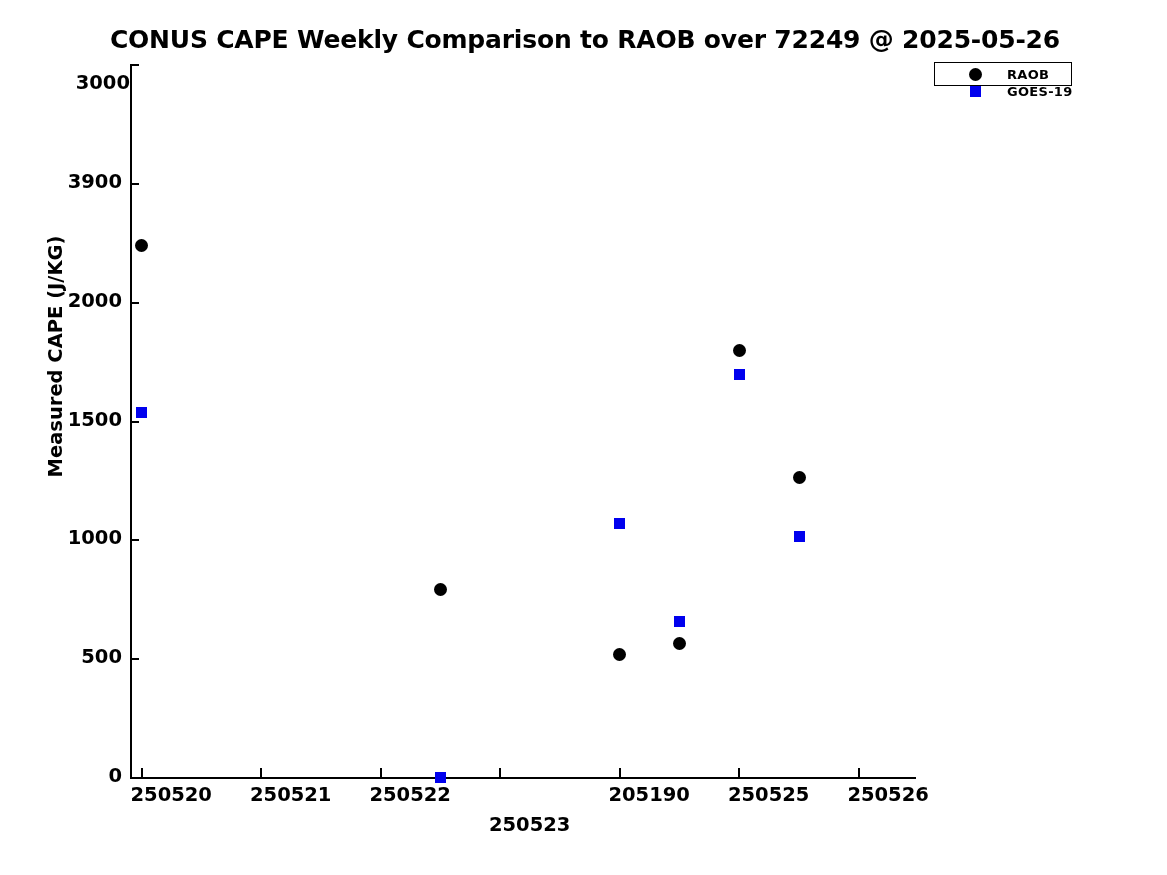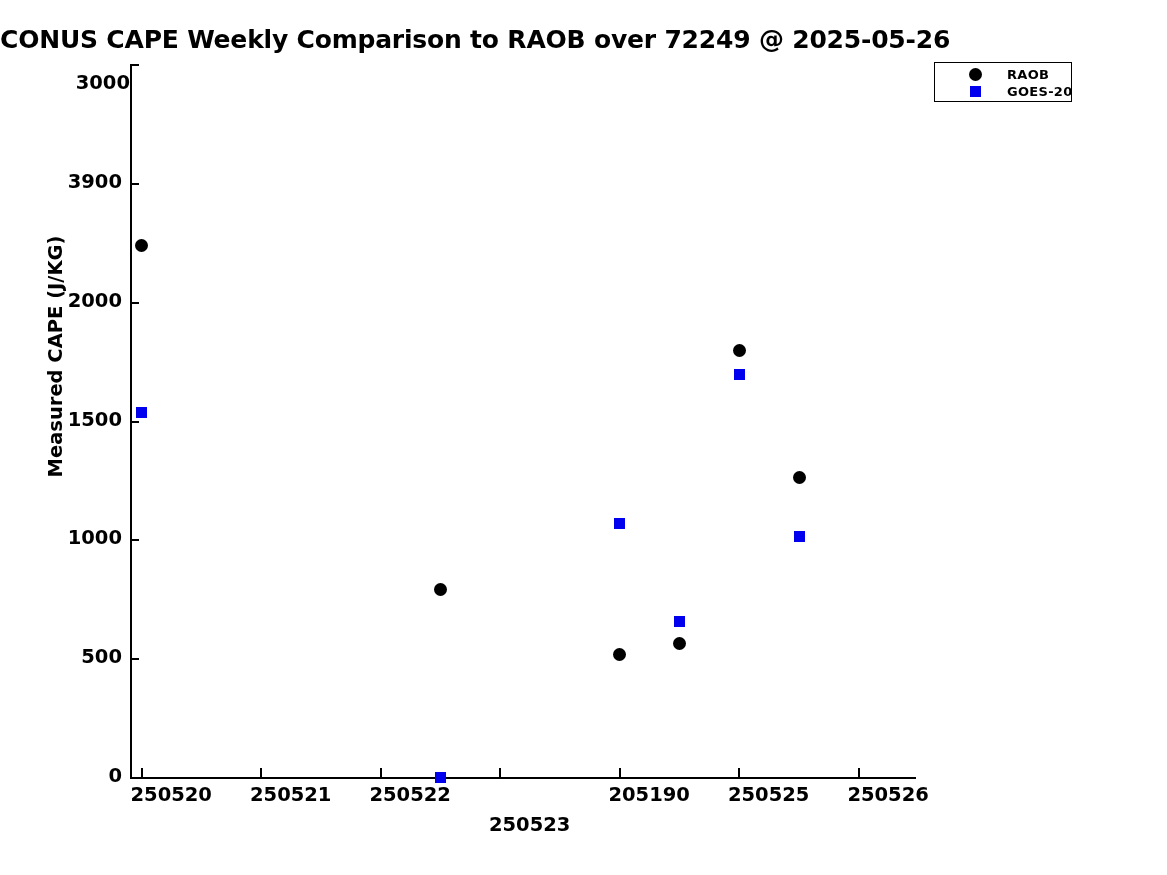--- a/index.html
+++ b/index.html
@@ -19,21 +19,21 @@
     left: 0; top: 0;
     width: 1167px;
     height: 875px;
     background: #ffffff;
   }
   #chart-title {
     position: absolute;
     left: 0;
     top: 25px;
     width: 1060px;
-    text-align: left;
+    text-align: right;
     font-size: 25px;
     font-weight: bold;
     color: #000000;
     letter-spacing: -0.2px;
     white-space: nowrap;
   }
   #plot-area {
     position: absolute;
     left: 130px;
     top: 65px;
@@ -127,21 +127,21 @@
     width: 11px;
     height: 11px;
     margin-left: -5.5px;
     margin-top: -5.5px;
   }
   #legend {
     position: absolute;
     left: 934px;
     top: 62px;
     width: 138px;
-    height: 40px;
+    height: 24px;
     border: 1.5px solid #000000;
     background: #ffffff;
     box-sizing: border-box;
     text-decoration: underline;
   }
   .legend-row {
     position: absolute;
     left: 0;
     width: 100%;
     height: 18px;
@@ -229,21 +229,21 @@
     <div class="legend-row" style="top:2px;">
       <span class="legend-marker-box">
         <span class="legend-marker-circle" style="background: rgb(0, 0, 0);"></span>
       </span>
       <span class="legend-label">RAOB</span>
     </div>
     <div class="legend-row" style="top:19px;">
       <span class="legend-marker-box">
         <span class="legend-marker-square" style="background: rgb(0, 0, 238);"></span>
       </span>
-      <span class="legend-label">GOES-20</span>
+      <span class="legend-label">GOES-19</span>
     </div>
   </div>
 
 <div class="pt pt-circle" style="left: 141.948px; top: 245.151px; background: rgb(0, 0, 0);"></div>
     <div class="pt pt-circle" style="left: 440.654px; top: 589.055px; background: rgb(0, 0, 0);"></div>
     <div class="pt pt-circle" style="left: 619.878px; top: 654.889px; background: rgb(0, 0, 0);"></div>
     <div class="pt pt-circle" style="left: 679.619px; top: 643.005px; background: rgb(0, 0, 0);"></div>
     <div class="pt pt-circle" style="left: 739.361px; top: 350.913px; background: rgb(0, 0, 0);"></div>
     <div class="pt pt-circle" style="left: 799.102px; top: 477.114px; background: rgb(0, 0, 0);"></div>
     <div class="pt pt-square" style="left: 141.948px; top: 412.944px; background: rgb(0, 0, 238);"></div>

